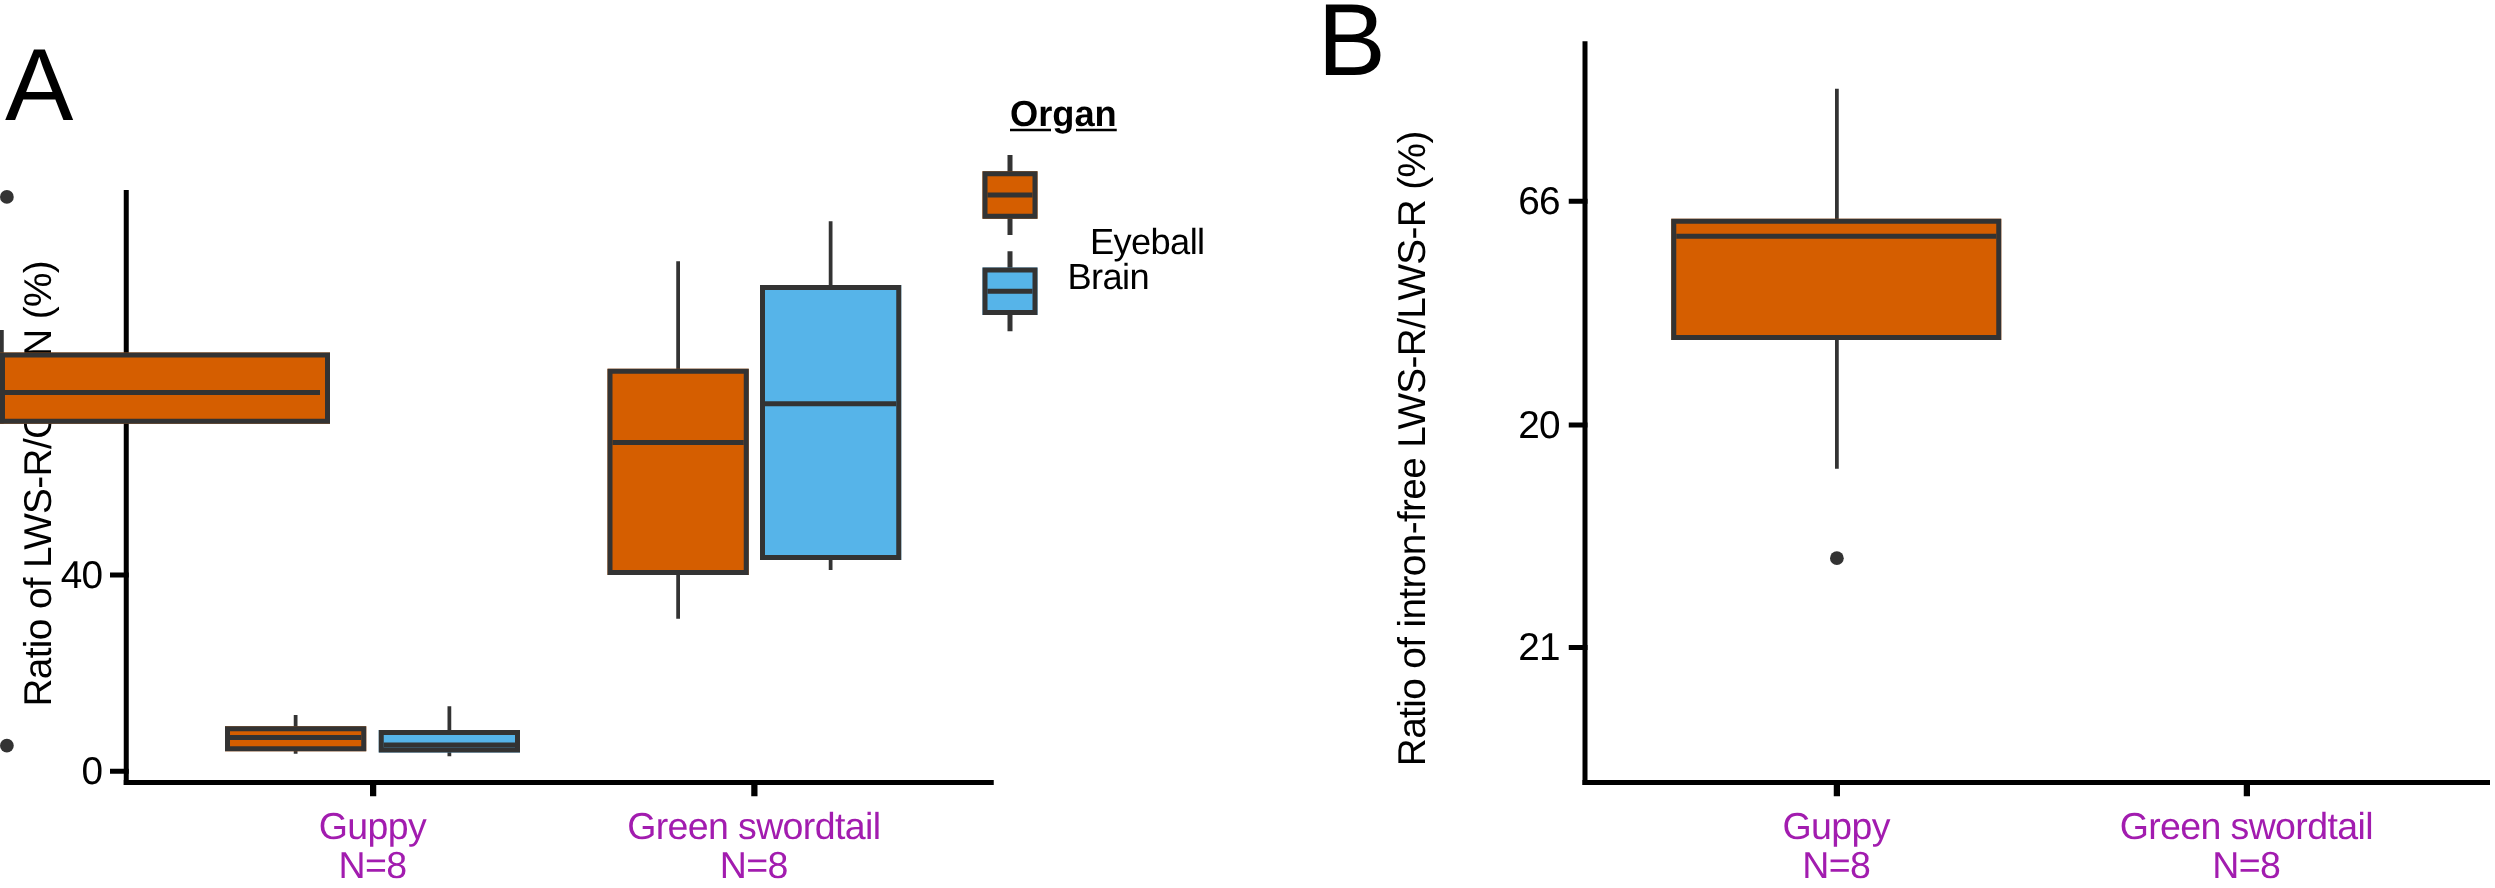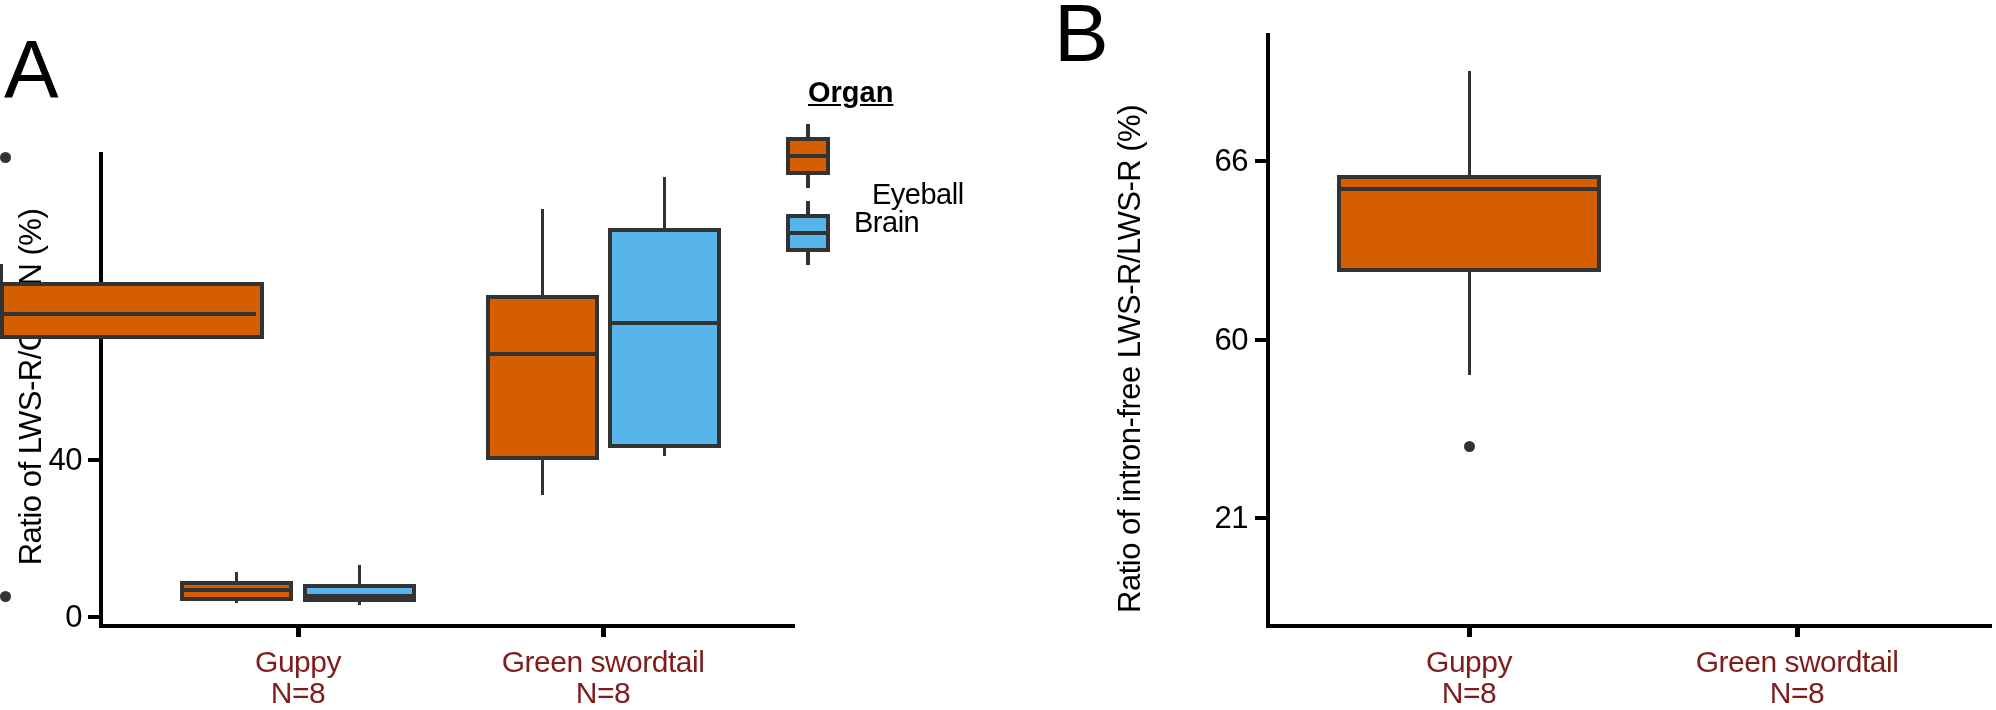--- a/index.html
+++ b/index.html
@@ -6,21 +6,21 @@
   #figure{
     position:relative;width:1996px;height:710px;background:#ffffff;overflow:hidden;
     font-family:"Liberation Sans", sans-serif;color:#000;
   }
   .panel-letter{position:absolute;font-size:82px;line-height:1.1;color:#000;letter-spacing:-1px;}
   .ylab{position:absolute;font-size:31px;letter-spacing:-0.5px;white-space:nowrap;text-align:center;color:#000;}
   .rot{transform:rotate(-90deg);}
   .axis-line{position:absolute;background:#000;}
   .tick-mark{position:absolute;background:#000;}
   .tick-label{position:absolute;font-size:31px;text-align:right;color:#000;letter-spacing:-0.5px;}
-  .cat-label{position:absolute;font-size:30px;text-align:center;color:#7f1d1d;letter-spacing:-0.5px;white-space:nowrap;}
+  .cat-label{position:absolute;font-size:30px;text-align:center;color:#a21caf;letter-spacing:-0.5px;white-space:nowrap;}
   .whisker{position:absolute;background:#333;}
   .bp-box{position:absolute;box-sizing:border-box;border:4px solid #333;}
   .bp-med{position:absolute;background:#333;}
   .outlier{position:absolute;width:11px;height:11px;border-radius:50%;background:#333;}
   
   .legend-title{position:absolute;font-size:29px;font-weight:bold;color:#000;}
   .lg-key{position:absolute;width:44px;height:64px;}
   .lg-line{position:absolute;left:20px;top:0;width:4px;height:64px;background:#333;}
   .lg-box{position:absolute;left:0;top:13px;width:44px;height:38px;border:4px solid #333;box-sizing:border-box;}
   .lg-med{position:absolute;left:4px;top:30px;width:36px;height:4px;background:#333;}
@@ -79,21 +79,21 @@
     <div class="bp-box" style="left: 303px; top: 584.03px; width: 113px; height: 18.055px; background: rgb(86, 180, 233);"></div>
     <div class="bp-med" style="left: 307px; top: 593.805px; width: 105px; height: 4px;"></div>
     <div class="whisker" style="left: 662.5px; top: 177.4px; width: 3px; height: 278.675px;"></div>
     <div class="bp-box" style="left: 607.5px; top: 228.425px; width: 113px; height: 219.8px; background: rgb(86, 180, 233);"></div>
     <div class="bp-med" style="left: 611.5px; top: 320.625px; width: 105px; height: 4px;"></div>
     <div class="axis-line" style="left: 1266px; top: 33px; width: 4px; height: 595px;"></div>
     <div class="axis-line" style="left: 1266px; top: 624px; width: 726px; height: 4px;"></div>
     <div class="tick-mark" style="left: 1255px; top: 516.25px; width: 15px; height: 4px;"></div>
     <div class="tick-label" style="left: 1188px; top: 500.25px; width: 60px;">21</div>
     <div class="tick-mark" style="left: 1255px; top: 337.5px; width: 15px; height: 4px;"></div>
-    <div class="tick-label" style="left: 1188px; top: 321.5px; width: 60px;">60</div>
+    <div class="tick-label" style="left: 1188px; top: 321.5px; width: 60px;">20</div>
     <div class="tick-mark" style="left: 1255px; top: 158.75px; width: 15px; height: 4px;"></div>
     <div class="tick-label" style="left: 1188px; top: 142.75px; width: 60px;">66</div>
     <div class="tick-mark" style="left: 1467px; top: 628px; width: 5px; height: 9px;"></div>
     <div class="cat-label" style="left: 1299px; top: 645px; width: 340px;">Guppy</div>
     <div class="cat-label" style="left: 1299px; top: 676px; width: 340px;">N=8</div>
     <div class="tick-mark" style="left: 1795px; top: 628px; width: 5px; height: 9px;"></div>
     <div class="cat-label" style="left: 1627px; top: 645px; width: 340px;">Green swordtail</div>
     <div class="cat-label" style="left: 1627px; top: 676px; width: 340px;">N=8</div>
     <div class="whisker" style="left: 1467.5px; top: 71.375px; width: 3px; height: 303.875px;"></div>
     <div class="bp-box" style="left: 1337px; top: 175.05px; width: 264px; height: 96.525px; background: rgb(213, 94, 0);"></div>

